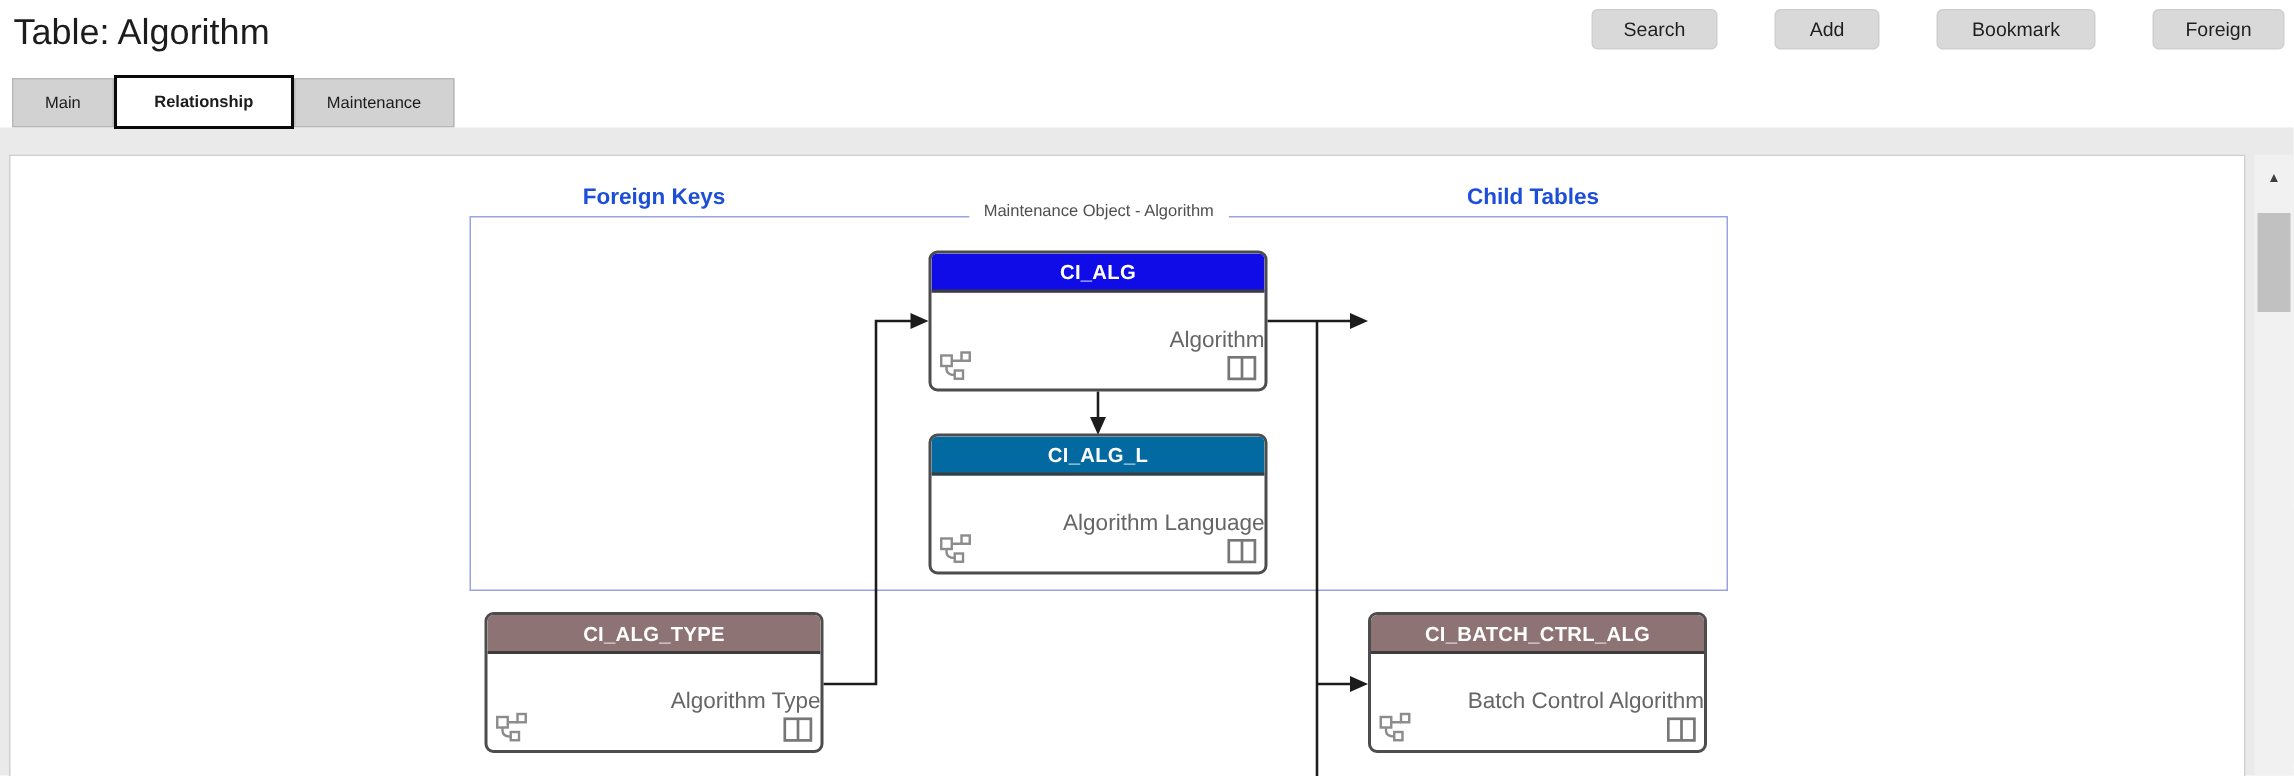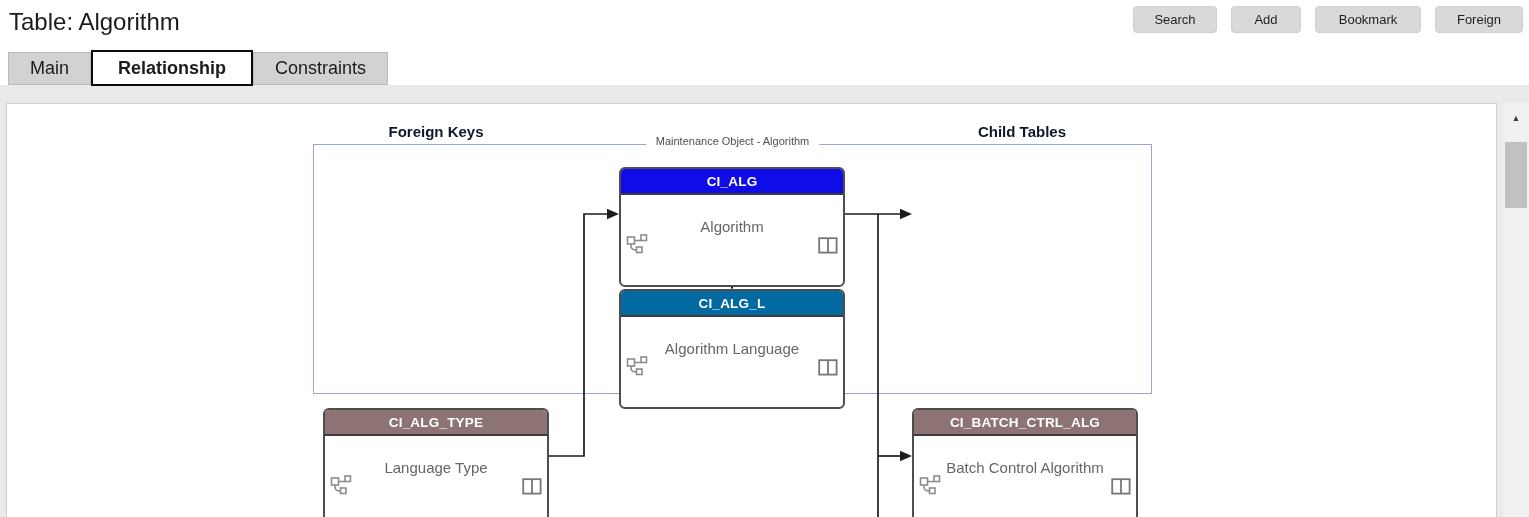--- a/index.html
+++ b/index.html
@@ -7,67 +7,67 @@
                font-family: "Liberation Sans", "DejaVu Sans", sans-serif; }
 
   
   .topbar { position: absolute; top: 0; left: 0; right: 0; height: 42px;
             display: flex; justify-content: space-between; align-items: flex-start;
             padding: 6px 6px 0 9px; background: #fff; }
   .page-title { font-size: 24px; font-weight: 400; color: #1c1c1c; padding-top: 2px; }
   .actions { display: flex; gap: 14px; padding-top: 0; }
   .actions button { font-family: inherit; font-size: 13px; color: #1f1f1f;
                     background: #d9d9d9; border: 1px solid #cfcfcf; border-radius: 4px;
-                    padding: 5px 0; text-align: center; cursor: pointer; }
+                    padding: 5px 0; text-align: center; cursor: pointer; margin-left: 24px; }
   .btn-search { width: 84px; }
   .btn-add { width: 70px; }
   .btn-bookmark { width: 106px; }
   .btn-refresh { width: 88px; }
 
   
   .tabrow { position: absolute; top: 52px; left: 8px; display: flex; align-items: stretch; height: 33px; }
   .tab { background: #d2d2d2; border: 1px solid #b9b9b9; padding: 0 21px;
-         display: flex; align-items: center; font-size: 18px; color: #1b1b1b; cursor: pointer; }
+         display: flex; align-items: center; font-size: 11px; color: #1b1b1b; cursor: pointer; }
   .tab + .tab { margin-left: 0; }
   .tab.active { background: #ffffff; border: 2px solid #0a0a0a; font-weight: bold;
                 padding: 0 25px; margin-top: -2px; margin-bottom: -1px; z-index: 2; }
 
   
   .workspace { position: absolute; top: 85px; left: 0; right: 0; bottom: 0; background: #eaeaea; }
   .panel { position: absolute; left: 6px; top: 18px; right: 32px; bottom: -2px;
            background: #ffffff; border: 1px solid #cfcfcf; }
 
   
   .col-label { position: absolute; top: 19px; width: 220px; text-align: center;
-               font-size: 15px; font-weight: 600; color: #0f172a; }
+               font-size: 15px; font-weight: 600; color: #1d4ed8; }
   .col-label.fk { left: 319px; }
   .col-label.ct { left: 905px; }
 
   
   .mo-group { position: absolute; left: 306px; top: 40px; width: 839px; height: 250px;
               border: 1px solid #9aa3e2; z-index: 1; }
   .mo-legend { position: absolute; top: -10px; left: 50%; transform: translateX(-50%);
                background: #ffffff; padding: 0 10px; font-size: 11px; color: #4f4f4f;
                white-space: nowrap; }
 
   
   .wires { position: absolute; left: 0; top: 0; width: 1489px; height: 416px; z-index: 2;
            pointer-events: none; }
   .wires path { stroke: #1c1c1c; stroke-width: 1.7; fill: none; }
   .wires polygon { fill: #1c1c1c; }
 
   
-  .tbox { position: absolute; width: 226px; height: 120px; background: #ffffff;
+  .tbox { position: absolute; width: 226px; height: 94px; background: #ffffff;
           border: 2px solid #4d4d4d; border-radius: 6px; overflow: hidden; z-index: 3;
           cursor: pointer; }
   .tbox-h { height: 26px; border-bottom: 2px solid #3c3c3c; display: flex;
             align-items: center; justify-content: center; }
   .tbox-h span { color: #ffffff; font-size: 13.5px; font-weight: bold; letter-spacing: .2px; }
   .tbox-b { position: relative; height: 62px; display: flex; align-items: center;
-            justify-content: center; }
+            justify-content: flex-end; }
   .tbox-desc { font-size: 15px; color: #666666; }
   .icon-rel  { position: absolute; left: 5px; bottom: 2px; line-height: 0; }
   .icon-cols { position: absolute; right: 5px; bottom: 3px; line-height: 0; }
 
   #b-ci-alg            { left: 612px; top: 63px; }
   #b-ci-alg-l          { left: 612px; top: 185px; }
   #b-ci-alg-ver        { left: 905px; top: 63px; }
   #b-ci-alg-type       { left: 316px; top: 304px; }
   #b-ci-batch-ctrl-alg { left: 905px; top: 304px; }
 
@@ -88,21 +88,21 @@
     <button class="btn-search">Search</button>
     <button class="btn-add">Add</button>
     <button class="btn-bookmark">Bookmark</button>
     <button class="btn-refresh">Foreign</button>
   </div>
 </div>
 
 <div class="tabrow">
   <div class="tab">Main</div>
   <div class="tab active">Relationship</div>
-  <div class="tab">Constraints</div>
+  <div class="tab">Maintenance</div>
 </div>
 
 <div class="workspace">
   <div class="panel">
 
     <div class="col-label fk">Foreign Keys</div>
     <div class="col-label ct">Child Tables</div>
 
     <div class="mo-group">
       <span class="mo-legend">Maintenance Object - Algorithm</span>
@@ -170,21 +170,21 @@
         </span>
       </div>
     </div>
 
 
     <div class="tbox" id="b-ci-alg-type">
       <div class="tbox-h" style="background-color: rgb(141, 115, 116);">
         <span>CI_ALG_TYPE</span>
       </div>
       <div class="tbox-b">
-        <span class="tbox-desc">Language Type</span>
+        <span class="tbox-desc">Algorithm Type</span>
         <span class="icon-rel">
           <svg width="24" height="22" viewBox="0 0 24 22" fill="none" stroke="#8c8c8c" stroke-width="1.6">
             <rect x="1.5" y="4" width="7" height="7"></rect>
             <rect x="15" y="2" width="5.5" height="5.5"></rect>
             <rect x="10.5" y="14" width="5.5" height="5.5"></rect>
             <path d="M8.5 7.5 H15 M5 11 V13 Q5 17 10.5 17"></path>
           </svg>
         </span>
         <span class="icon-cols">
           <svg width="20" height="17" viewBox="0 0 20 17" fill="none" stroke="#777777" stroke-width="1.8">

